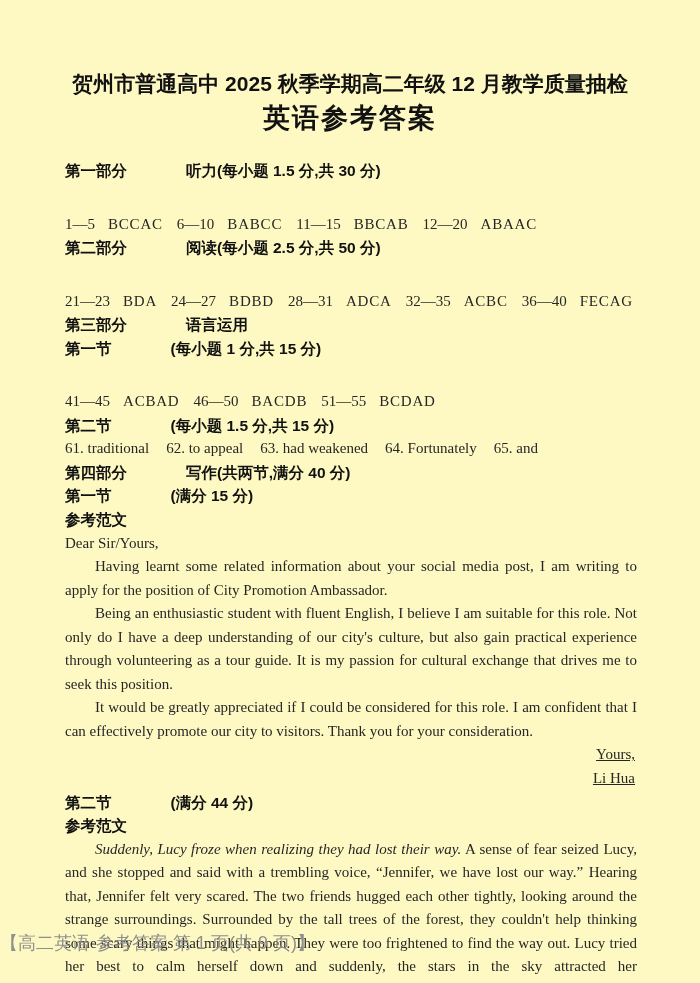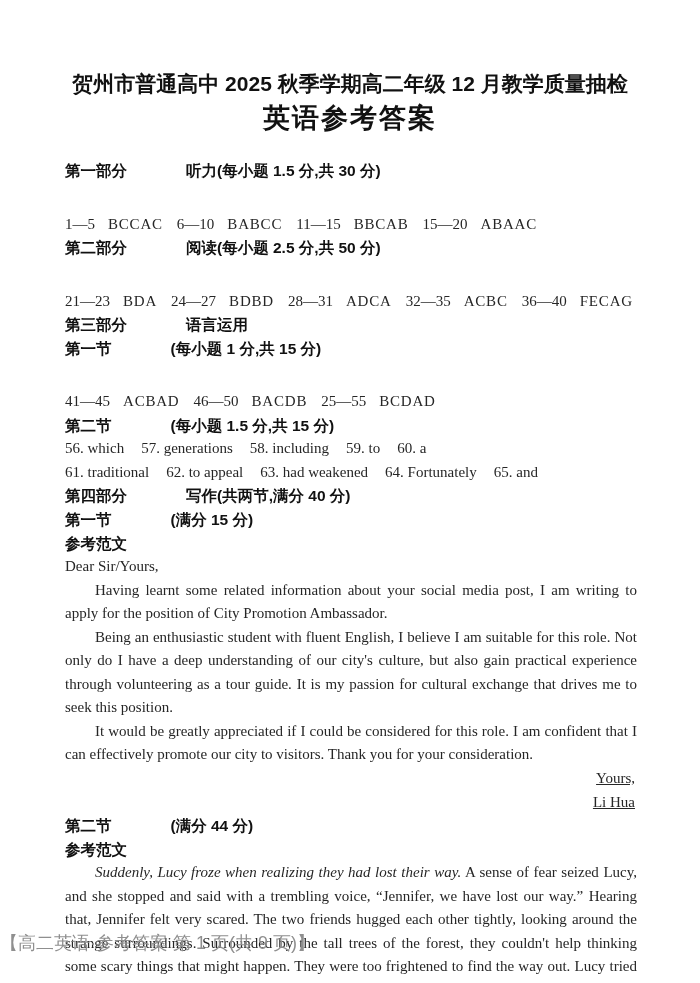--- a/index.html
+++ b/index.html
@@ -1,21 +1,21 @@
 <!DOCTYPE html>
 <html><head>
 <meta charset="utf-8">
 <style>
   html,body { margin:0; padding:0; background:#e9e9e9; }
   .page {
     position: relative;
     width: 700px;
     height: 983px;
     margin: 0 auto;
-    background: #ffffff;
+    background: #fef9c3;
     color: #262626;
     font-family: "Liberation Serif", serif;
     overflow: hidden;
   }
   .titles { text-align: center; padding-top: 71px; }
   .doc-title {
     margin: 0;
     font-family: "Liberation Sans", sans-serif;
     font-weight: 700;
     font-size: 21px;
@@ -74,52 +74,45 @@
   </div>
 
   <div class="content">
 
     <div class="sec-h"><span>第一部分</span><span class="sec-t">听力(每小题 1.5 分,共 30 分)</span></div>
 
     <div class="ans-row">
       <span class="grp"><span class="rng">1—5</span><span class="ltr">BCCAC</span></span>
       <span class="grp"><span class="rng">6—10</span><span class="ltr">BABCC</span></span>
       <span class="grp"><span class="rng">11—15</span><span class="ltr">BBCAB</span></span>
-      <span class="grp"><span class="rng">15—20</span><span class="ltr">ABAAC</span></span>
+      <span class="grp"><span class="rng">12—20</span><span class="ltr">ABAAC</span></span>
     </div>
 
     <div class="sec-h"><span>第二部分</span><span class="sec-t">阅读(每小题 2.5 分,共 50 分)</span></div>
 
     <div class="ans-row">
       <span class="grp"><span class="rng">21—23</span><span class="ltr">BDA</span></span>
       <span class="grp"><span class="rng">24—27</span><span class="ltr">BDBD</span></span>
       <span class="grp"><span class="rng">28—31</span><span class="ltr">ADCA</span></span>
       <span class="grp"><span class="rng">32—35</span><span class="ltr">ACBC</span></span>
       <span class="grp"><span class="rng">36—40</span><span class="ltr">FECAG</span></span>
     </div>
 
     <div class="sec-h"><span>第三部分</span><span class="sec-t">语言运用</span></div>
 
     <div class="sec-h"><span>第一节</span><span class="sec-t">(每小题 1 分,共 15 分)</span></div>
 
     <div class="ans-row">
       <span class="grp"><span class="rng">41—45</span><span class="ltr">ACBAD</span></span>
       <span class="grp"><span class="rng">46—50</span><span class="ltr">BACDB</span></span>
-      <span class="grp"><span class="rng">25—55</span><span class="ltr">BCDAD</span></span>
+      <span class="grp"><span class="rng">51—55</span><span class="ltr">BCDAD</span></span>
     </div>
 
     <div class="sec-h"><span>第二节</span><span class="sec-t">(每小题 1.5 分,共 15 分)</span></div>
 
-    <div class="word-row">
-      <span>56. which</span>
-      <span>57. generations</span>
-      <span>58. including</span>
-      <span>59. to</span>
-      <span>60. a</span>
-    </div>
 
     <div class="word-row">
       <span>61. traditional</span>
       <span>62. to appeal</span>
       <span>63. had weakened</span>
       <span>64. Fortunately</span>
       <span>65. and</span>
     </div>
 
     <div class="sec-h"><span>第四部分</span><span class="sec-t">写作(共两节,满分 40 分)</span></div>

